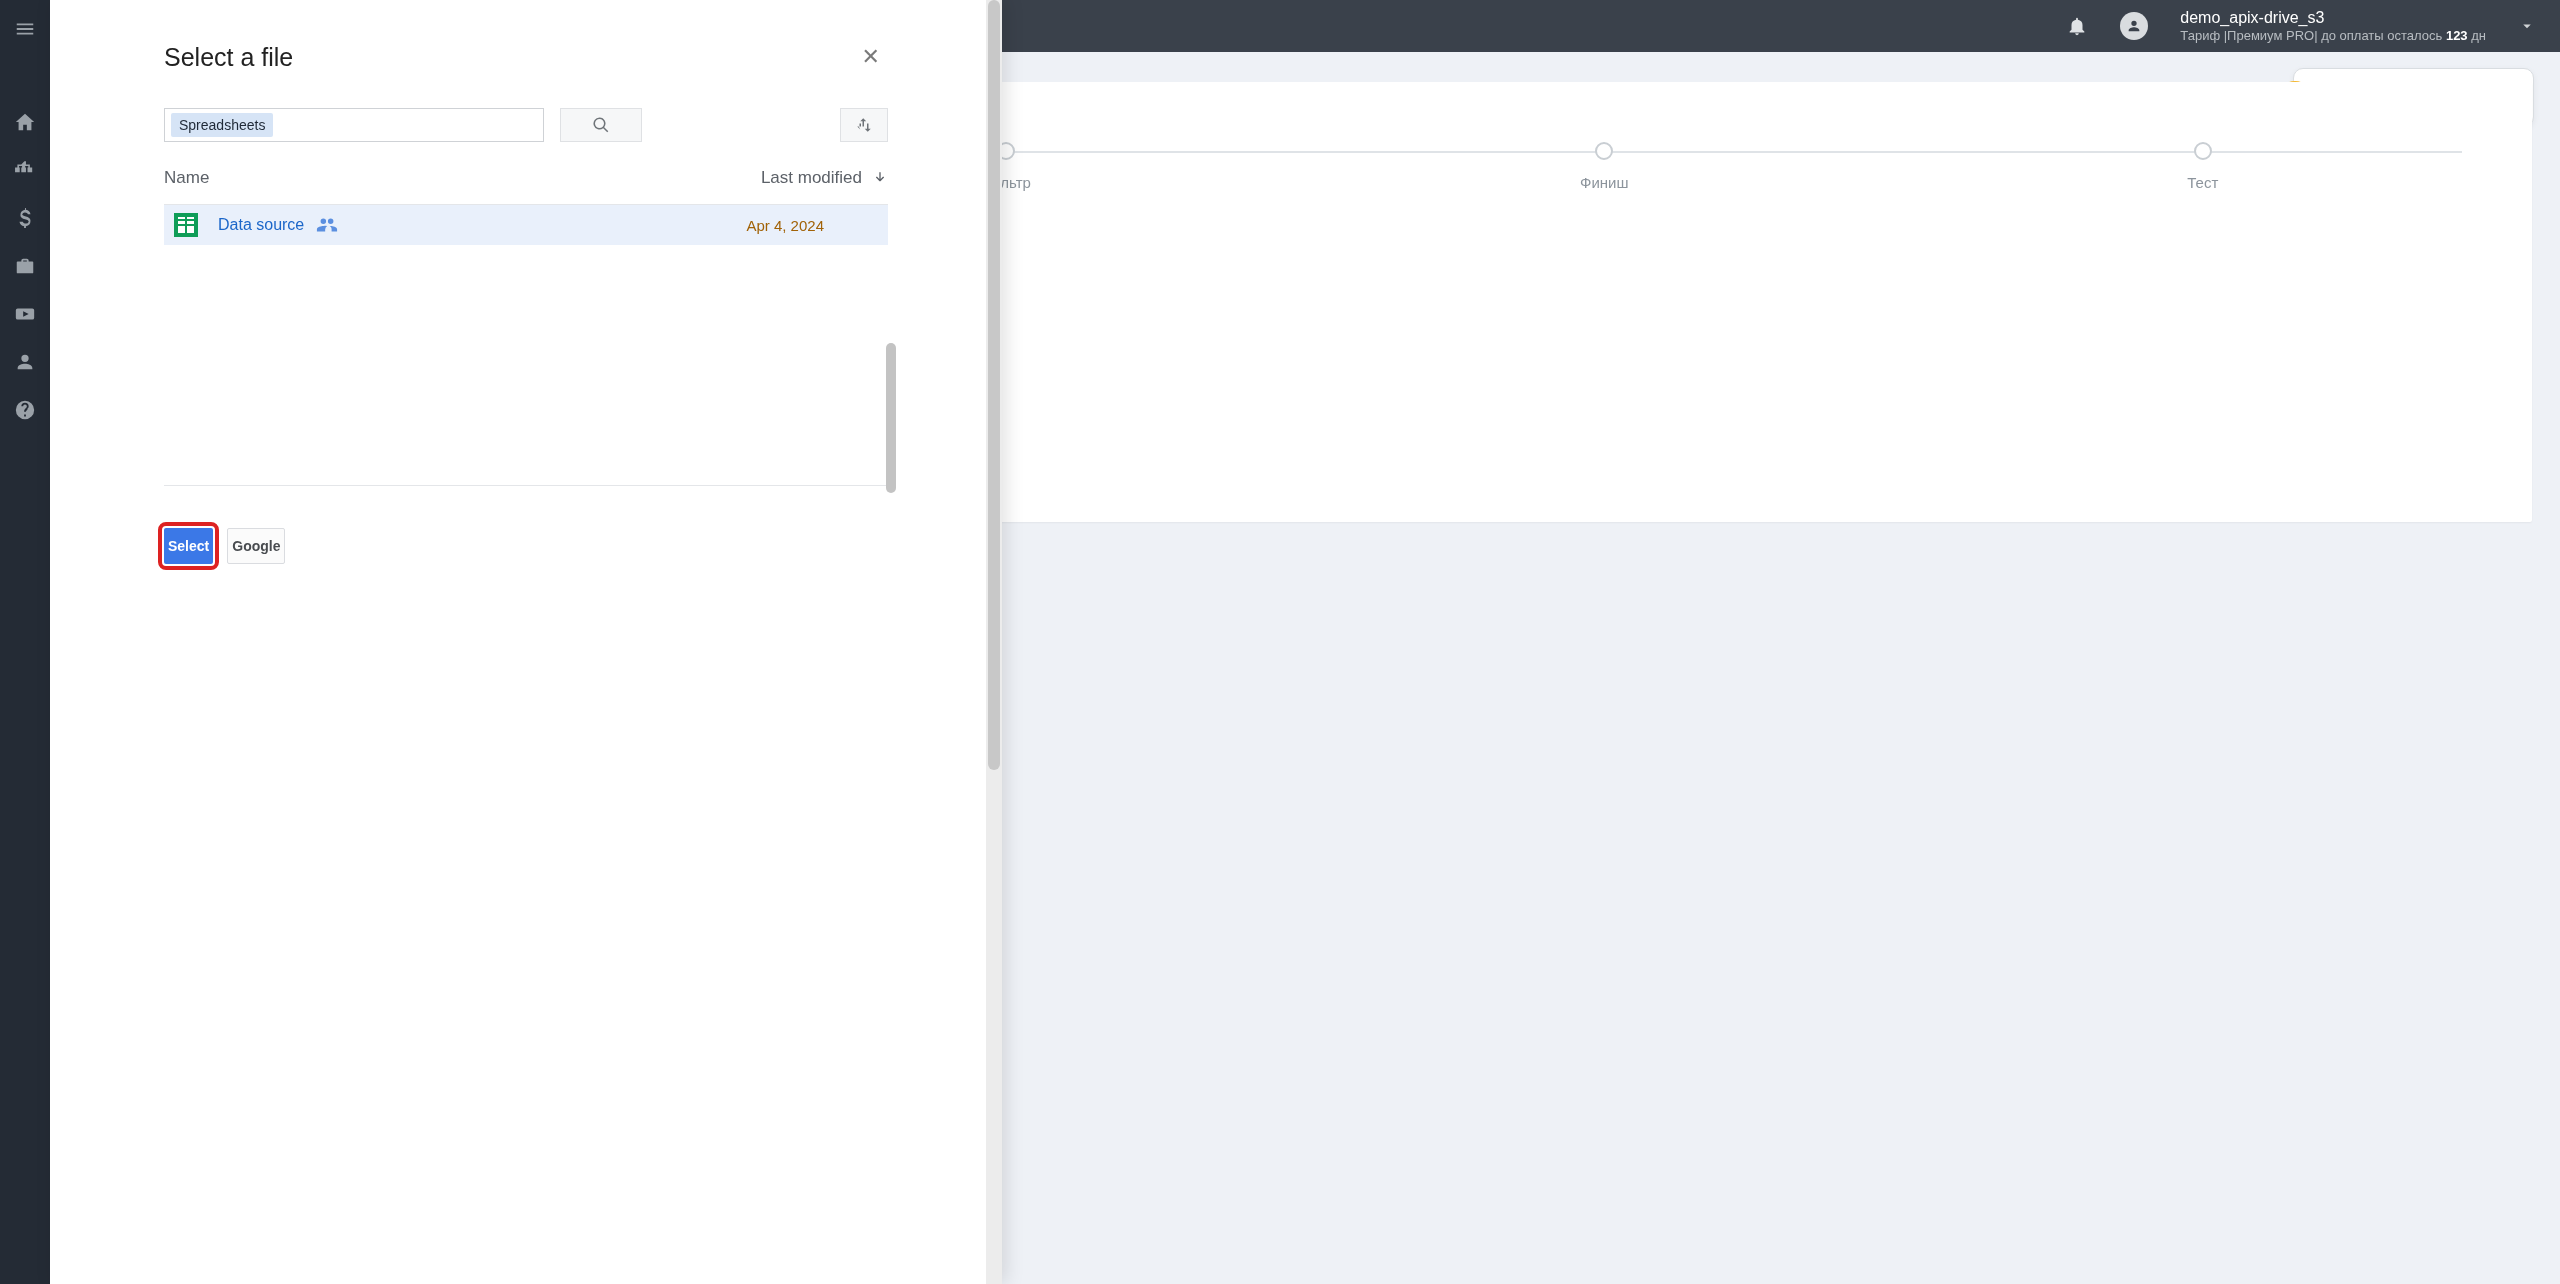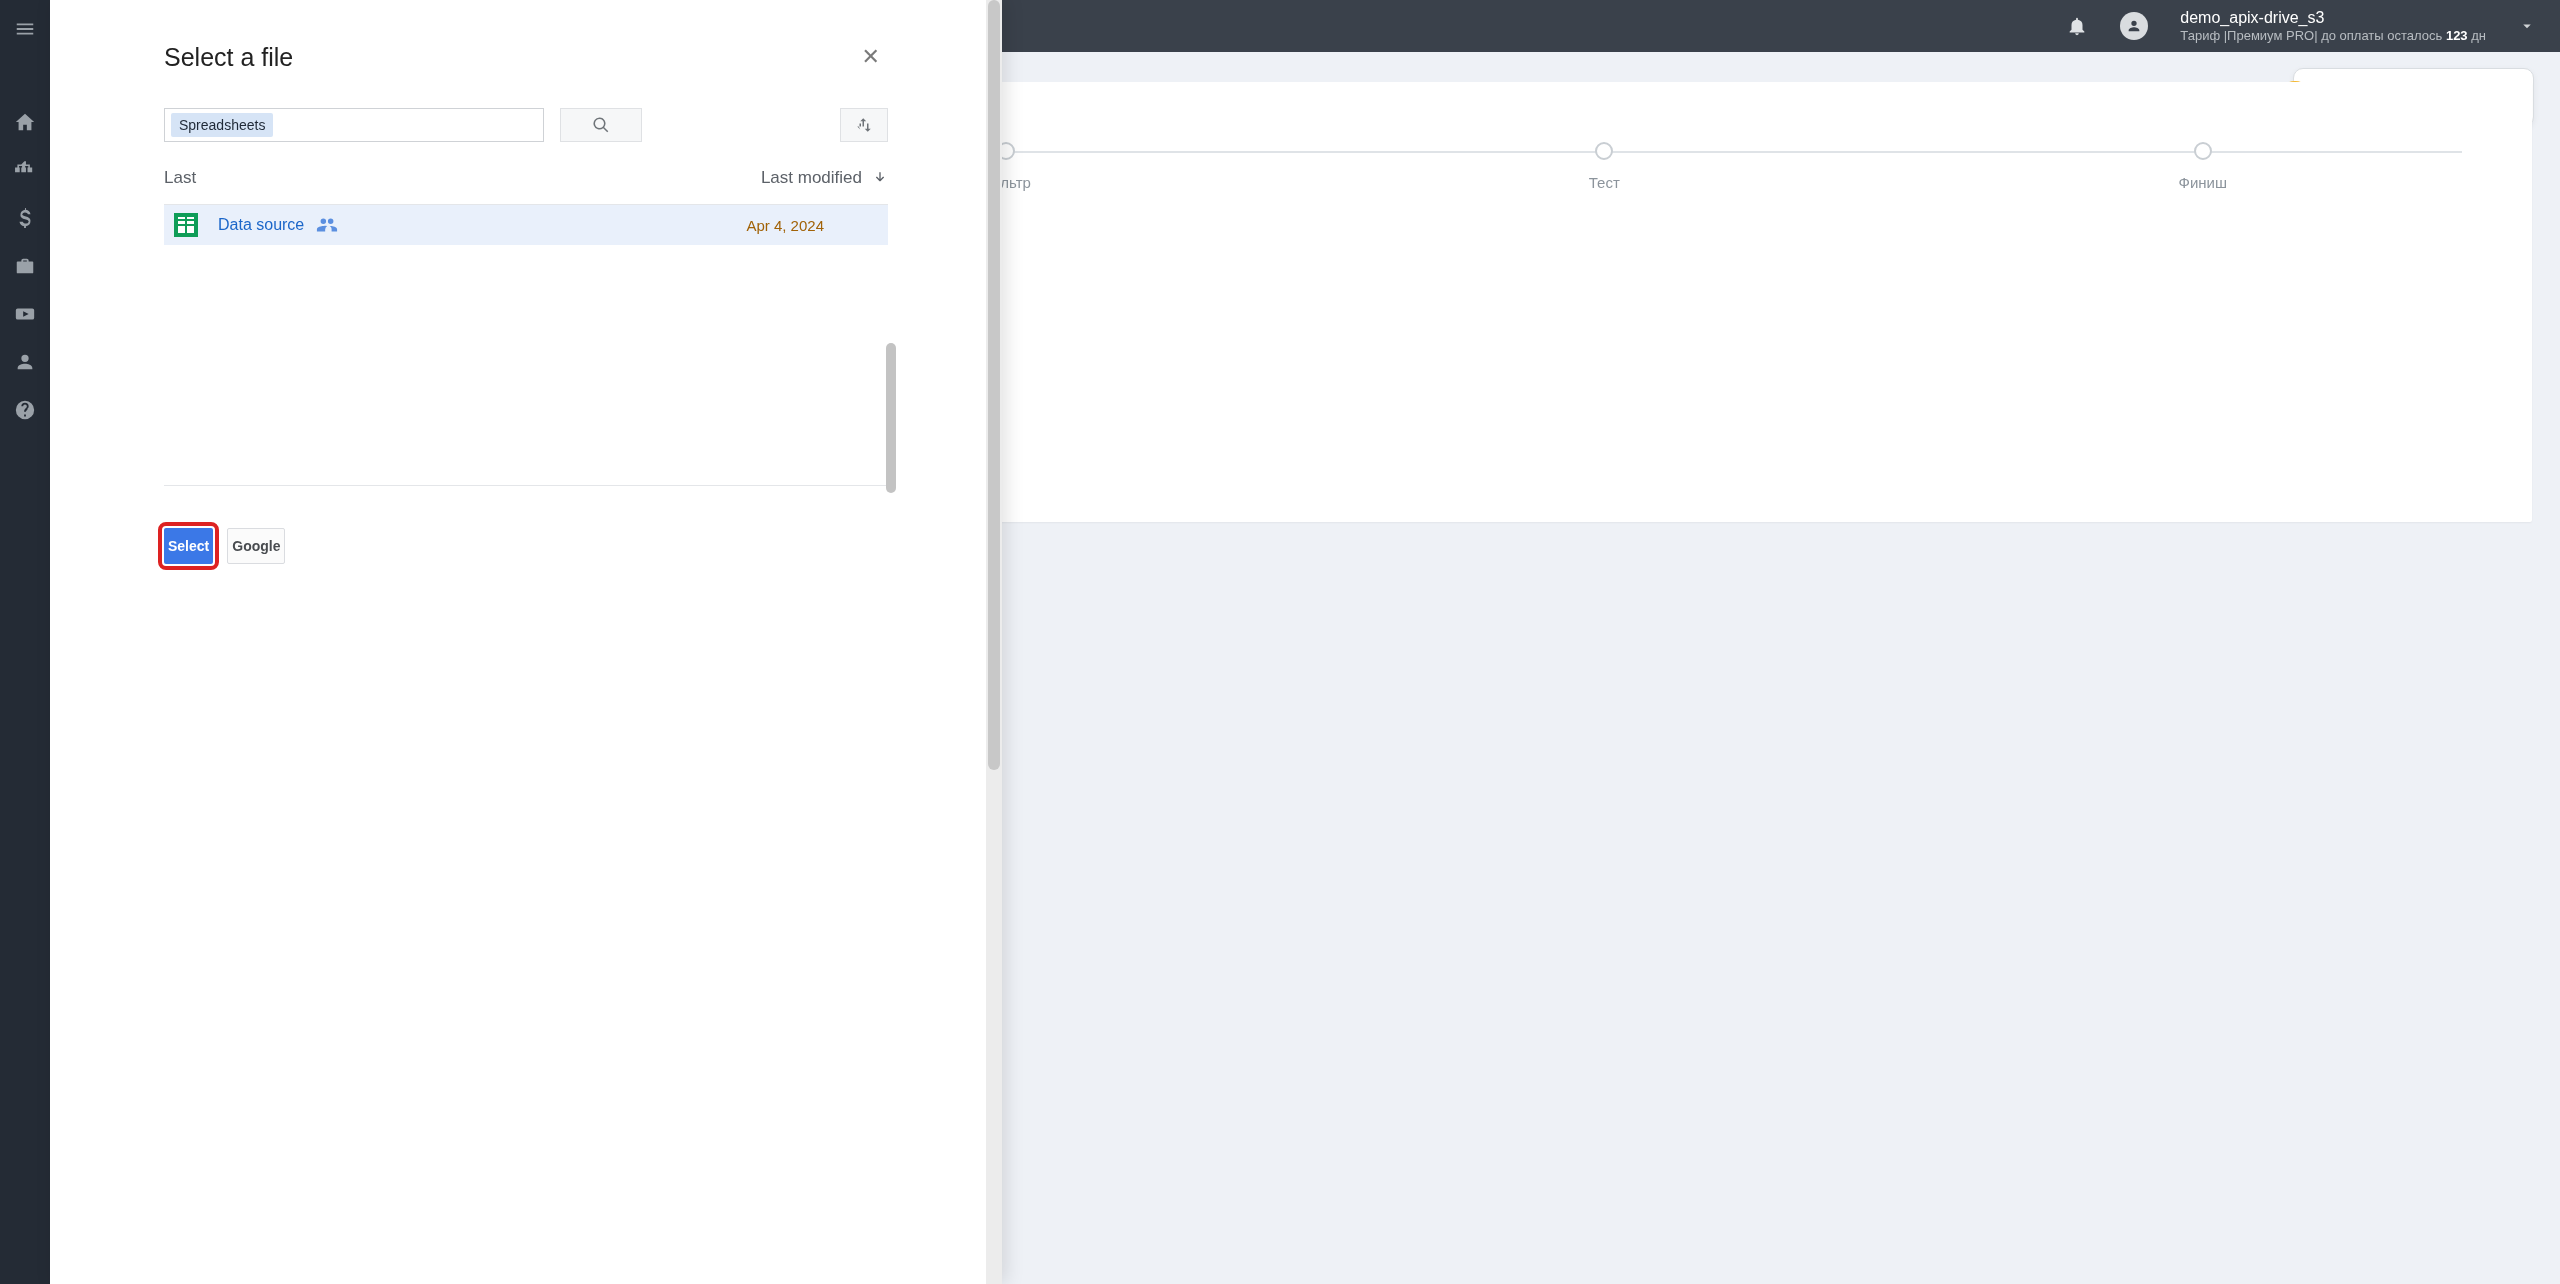--- a/index.html
+++ b/index.html
@@ -161,25 +161,25 @@
       <div class="step">
           <div class="circle"></div>
           <span>ройки</span>
         </div>
       <div class="step">
           <div class="circle"></div>
           <span>Фильтр</span>
         </div>
       <div class="step">
           <div class="circle"></div>
+          <span>Финиш</span>
+        </div>
+      <div class="step">
+          <div class="circle"></div>
           <span>Тест</span>
-        </div>
-      <div class="step">
-          <div class="circle"></div>
-          <span>Финиш</span>
         </div>
     </div>
   </div>
 </div>
 
 <div class="overlay">
   <div class="overlay-scroll">
       <div class="thumb"></div>
     </div>
 
@@ -199,21 +199,21 @@
           </svg>
       </div>
       <div class="tool-btn sort">
         <svg viewBox="0 0 24 24">
             <path d="M11 3 7 7h3v7h2V7h3zM5 14h3v-4H6v4H3l4 4zM18 10h-2v7h-3l4 4 4-4h-3z"></path>
           </svg>
       </div>
     </div>
 
     <div class="table-head">
-      <span class="th-name">Last</span>
+      <span class="th-name">Name</span>
       <span class="th-mod">
         <span>Last modified</span>
         <svg viewBox="0 0 24 24">
             <path d="M12 4v12m0 0l-5-5m5 5l5-5" stroke="#5c6168" stroke-width="2" fill="none" stroke-linecap="round"></path>
           </svg>
       </span>
     </div>
 
     <div class="file-row">
       <span class="file-icon">

